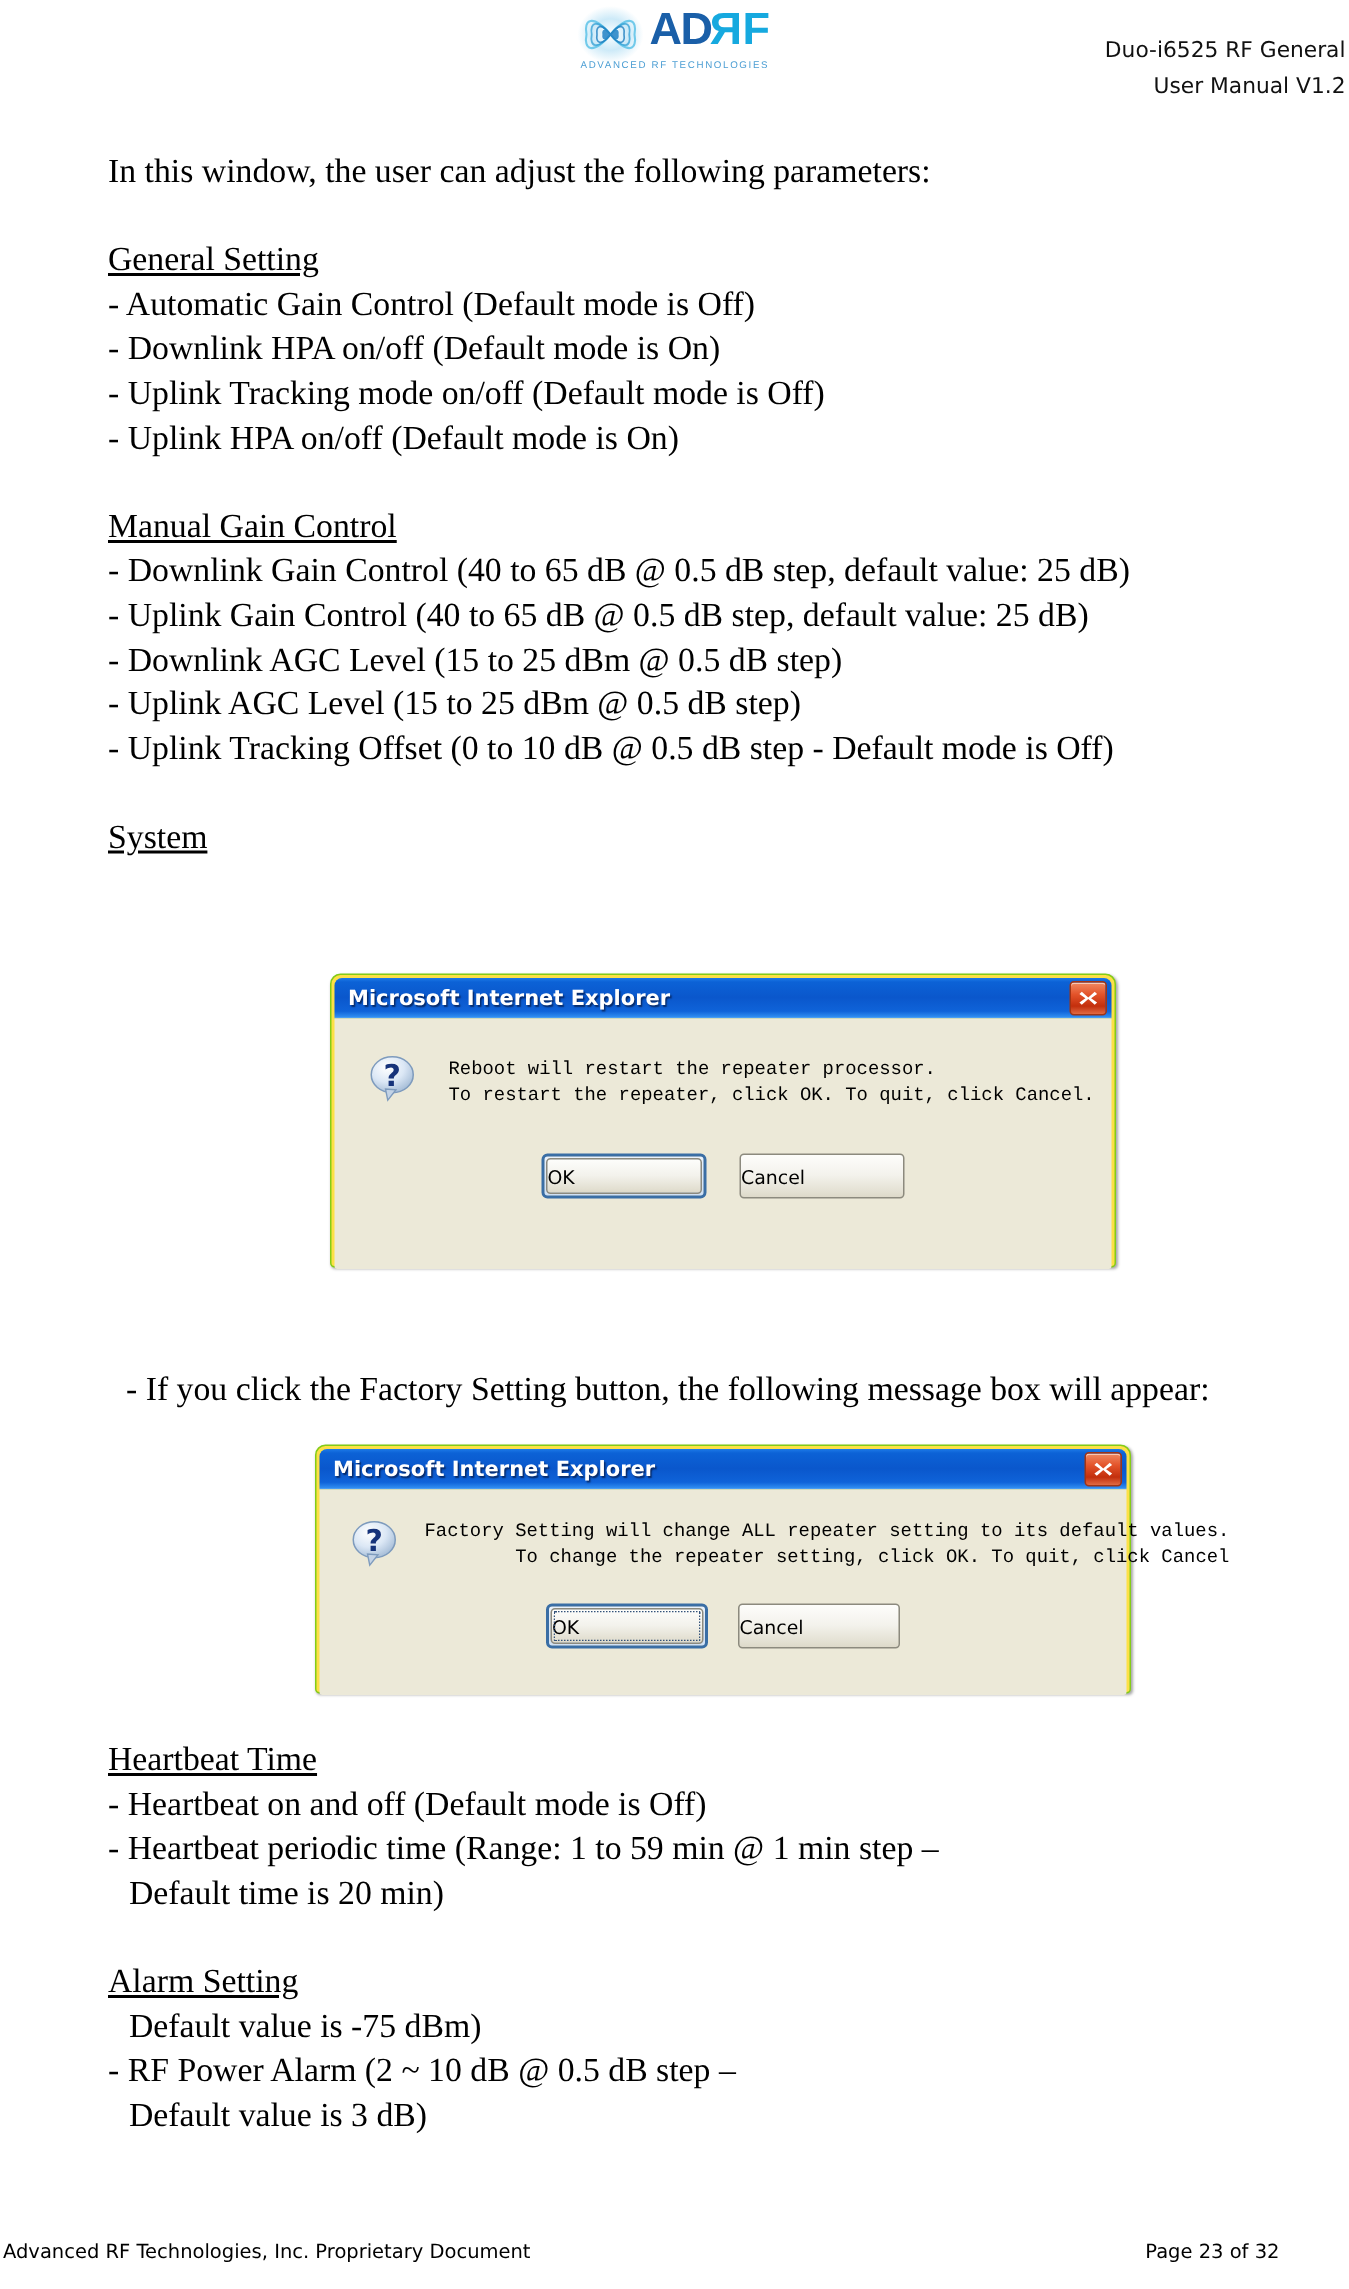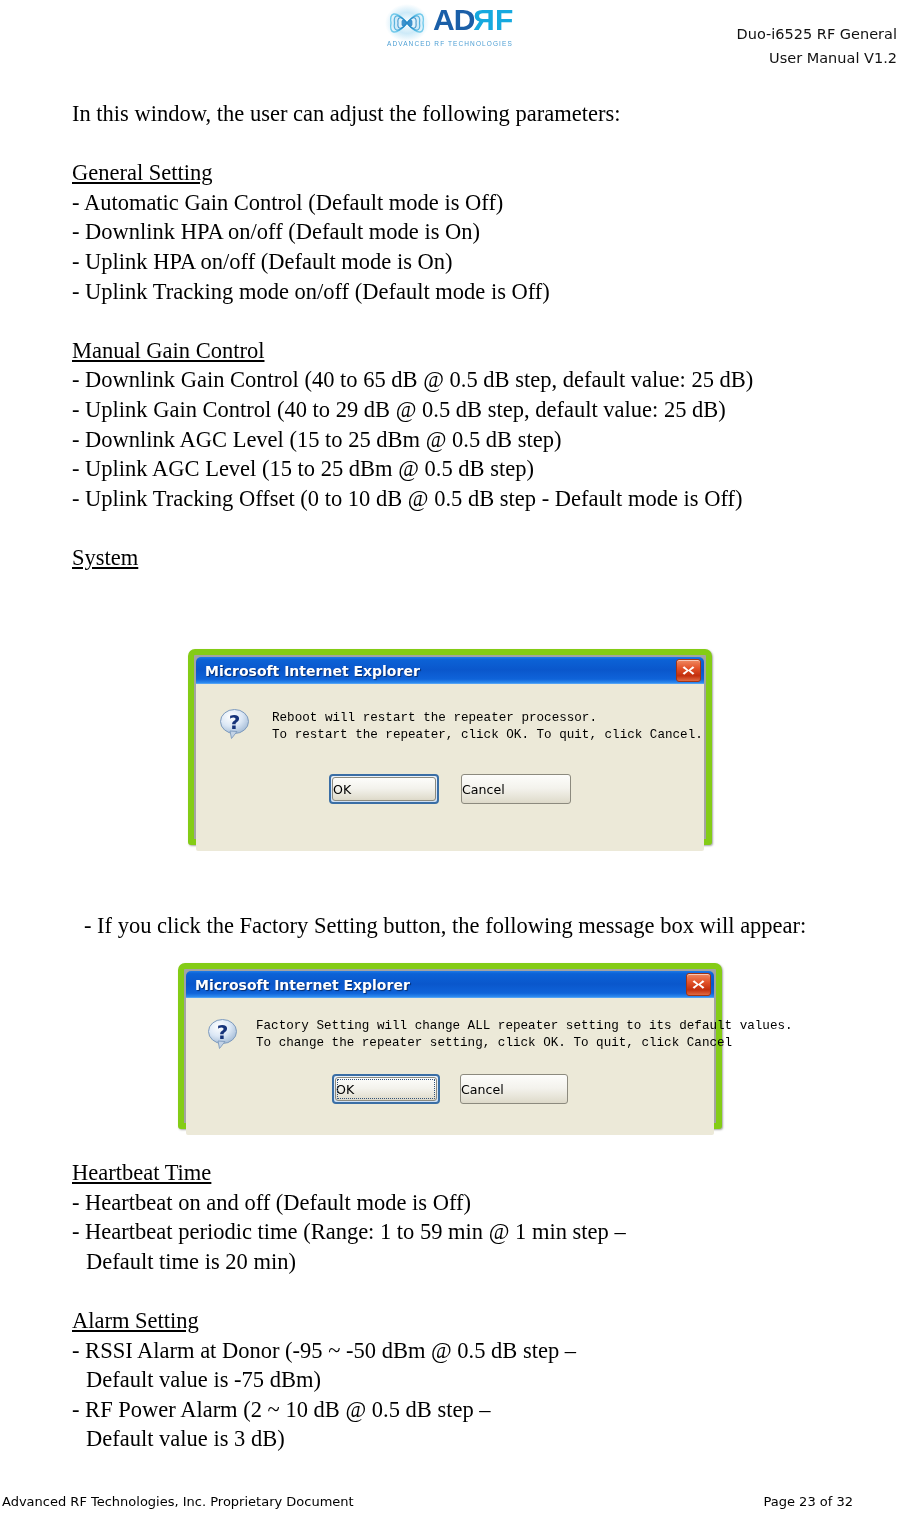--- a/index.html
+++ b/index.html
@@ -107,25 +107,26 @@
   .sec-head-row {
     line-height: 29.6px;
     height: 29.6px;
   }
   .indent-cont { padding-left: 14px; }
 
   
   .xp-dialog {
     position: absolute;
     box-sizing: border-box;
-    border: 6px solid #84cc16;
+    border: 1px solid #84cc16;
     border-radius: 7px 7px 3px 3px;
-    background: #a3a3a3;
+    background: #fde047;
     padding: 2px;
     box-shadow: 1px 1px 2px rgba(0,0,0,0.35);
+    margin-left: 32px;
   }
   .xp-titlebar {
     position: relative;
     height: 27px;
     border-radius: 5px 5px 0 0;
     background: linear-gradient(180deg,
         #1d7ae8 0%, #0c62d6 10%, #0a57cc 48%,
         #0f63d9 82%, #2f8cf0 96%, #6fb4f7 100%);
     display: flex;
     align-items: center;
@@ -267,29 +268,29 @@
 <div class="content">
 
   <p class="para">In this window, the user can adjust the following parameters:</p>
   <div class="spacer-line"></div>
 
   <div class="sec-head-row">
     <span class="sec-head">General Setting</span>
   </div>
   <p class="para">- Automatic Gain Control (Default mode is Off)</p>
   <p class="para">- Downlink HPA on/off (Default mode is On)</p>
+  <p class="para">- Uplink Tracking mode on/off (Default mode is Off)</p>
   <p class="para">- Uplink HPA on/off (Default mode is On)</p>
-  <p class="para">- Uplink Tracking mode on/off (Default mode is Off)</p>
   <div class="spacer-line"></div>
 
   <div class="sec-head-row">
     <span class="sec-head">Manual Gain Control</span>
   </div>
   <p class="para">- Downlink Gain Control (40 to 65 dB @ 0.5 dB step, default value: 25 dB)</p>
-  <p class="para">- Uplink Gain Control (40 to 29 dB @ 0.5 dB step, default value: 25 dB)</p>
+  <p class="para">- Uplink Gain Control (40 to 65 dB @ 0.5 dB step, default value: 25 dB)</p>
   <p class="para">- Downlink AGC Level (15 to 25 dBm @ 0.5 dB step)</p>
   <p class="para">- Uplink AGC Level (15 to 25 dBm @ 0.5 dB step)</p>
   <p class="para">- Uplink Tracking Offset (0 to 10 dB @ 0.5 dB step - Default mode is Off)</p>
   <div class="spacer-line"></div>
 
   <div class="sec-head-row">
     <span class="sec-head">System</span>
   </div>
   <div class="spacer-line"></div>
 </div>
@@ -359,21 +360,21 @@
               <stop offset="0%" stop-color="#ffffff"></stop>
               <stop offset="52%" stop-color="#dbe7f5"></stop>
               <stop offset="100%" stop-color="#9db6d2"></stop>
             </radialGradient>
           </defs>
           <ellipse cx="18.5" cy="15.5" rx="14" ry="12" fill="url(#qb2)" stroke="#7e9bbd" stroke-width="1"></ellipse>
           <path d="M14 25 L15.5 32.5 L21 25.5 Z" fill="#c3d3e6" stroke="#7e9bbd" stroke-width="0.9"></path>
           <text x="18.5" y="23" font-family="DejaVu Sans, sans-serif" font-size="20" font-weight="bold" fill="#16337a" text-anchor="middle">?</text>
         </svg>
       </div>
-      <div class="xp-msg" style="padding-left:14px; padding-top:2px;">
+      <div class="xp-msg" style="padding-left:14px; padding-top:2px;text-align:right;">
         <span>Factory Setting will change ALL repeater setting to its default values.</span>
         <span>To change the repeater setting, click OK. To quit, click Cancel</span>
       </div>
     </div>
     <div class="xp-buttons" style="gap:20px; padding-top:20px;">
       <div class="xp-btn-focus xp-btn-dotted" style="width:108px; height:30px;">
         <div class="xp-btn">
           <span>OK</span>
         </div>
       </div>
@@ -390,21 +391,20 @@
     <span class="sec-head">Heartbeat Time</span>
   </div>
   <p class="para">- Heartbeat on and off (Default mode is Off)</p>
   <p class="para">- Heartbeat periodic time (Range: 1 to 59 min  @ 1 min step –</p>
   <p class="para indent-cont">Default time is 20 min)</p>
   <div class="spacer-line"></div>
 
   <div class="sec-head-row">
     <span class="sec-head">Alarm Setting</span>
   </div>
-  <p class="para">- RSSI Alarm at Donor (-95 ~ -50 dBm @ 0.5 dB step –</p>
   <p class="para indent-cont">Default value is -75 dBm)</p>
   <p class="para">- RF Power Alarm (2 ~ 10 dB @ 0.5 dB step –</p>
   <p class="para indent-cont">Default value is 3 dB)</p>
 </div>
 
 <div class="page-footer">
   <span class="footer-left">Advanced RF Technologies, Inc. Proprietary Document</span>
   <span class="footer-right">Page 23 of 32</span>
 </div>
 

